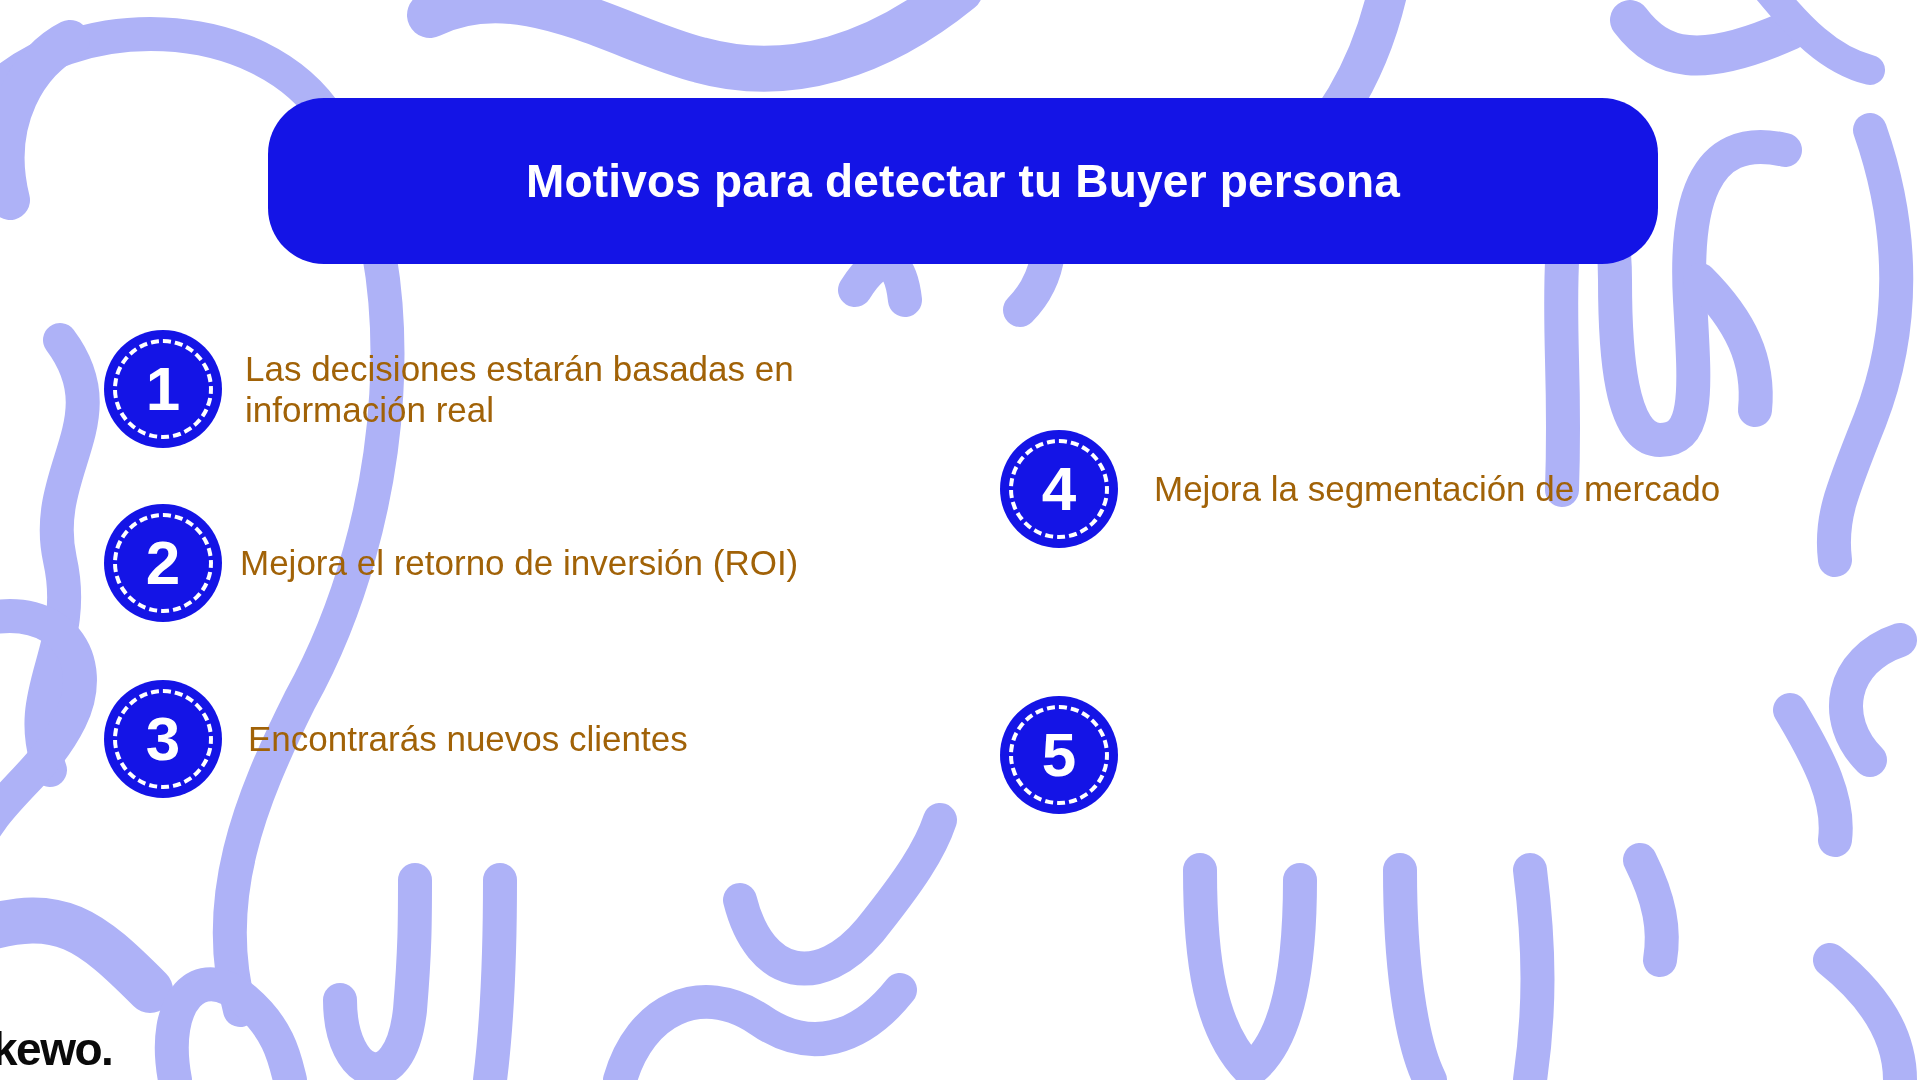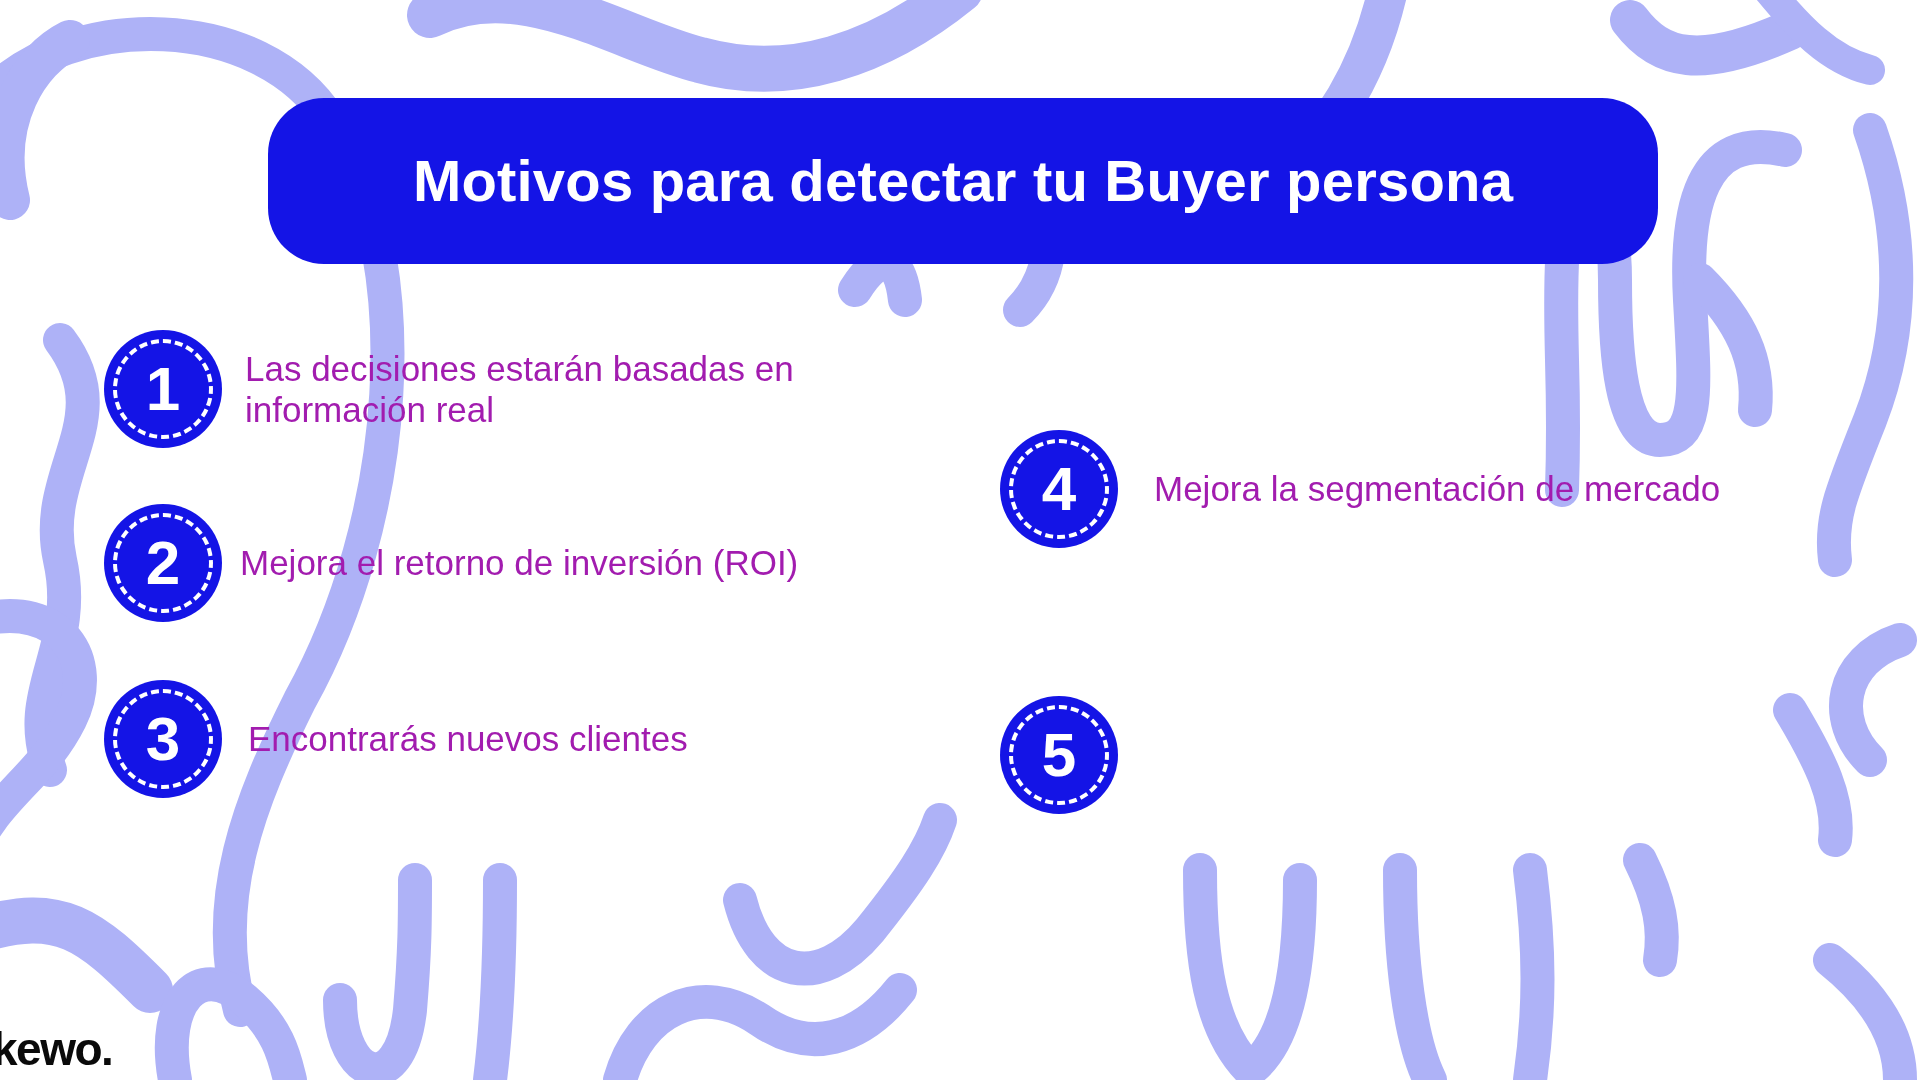--- a/index.html
+++ b/index.html
@@ -41,21 +41,21 @@
     background: #1414e6;
     border-radius: 56px;
     z-index: 2;
     display: flex;
     align-items: center;
     justify-content: center;
   }
 
   #title-text {
     color: #ffffff;
-    font-size: 58px;
+    font-size: 46px;
     font-weight: bold;
     letter-spacing: 0.2px;
     line-height: 1.1;
     text-align: center;
     white-space: nowrap;
     font-family: "Liberation Sans", sans-serif;
   }
 
   
   .column {
@@ -98,21 +98,21 @@
     position: relative;
     color: #ffffff;
     font-size: 62px;
     font-weight: bold;
     line-height: 1;
     font-family: "Liberation Sans", sans-serif;
     z-index: 1;
   }
 
   .item-text {
-    color: #a21caf;
+    color: #a16207;
     font-size: 35px;
     font-weight: normal;
     line-height: 1.18;
     font-family: "Liberation Sans", sans-serif;
   }
 
   
   #item-1 { margin-bottom: 56px; }
   #item-1 .item-text { margin-left: 23px; max-width: 680px; }
 

